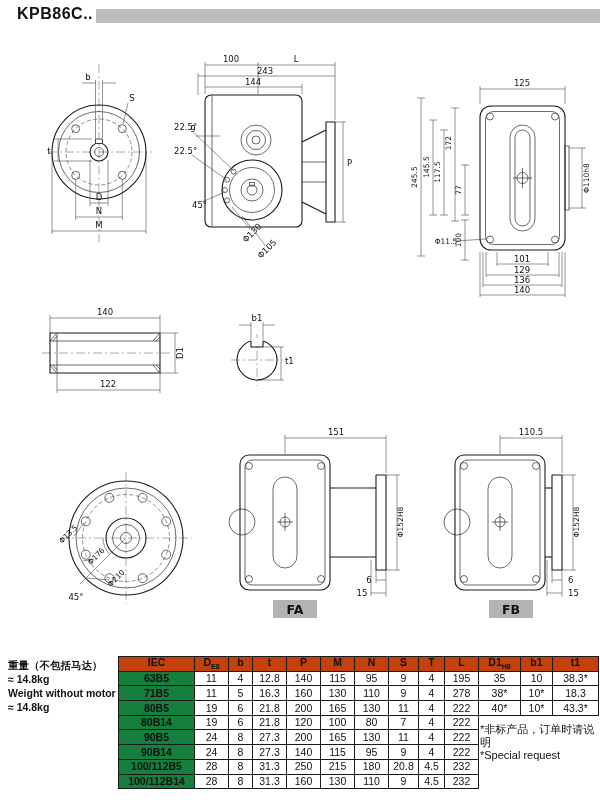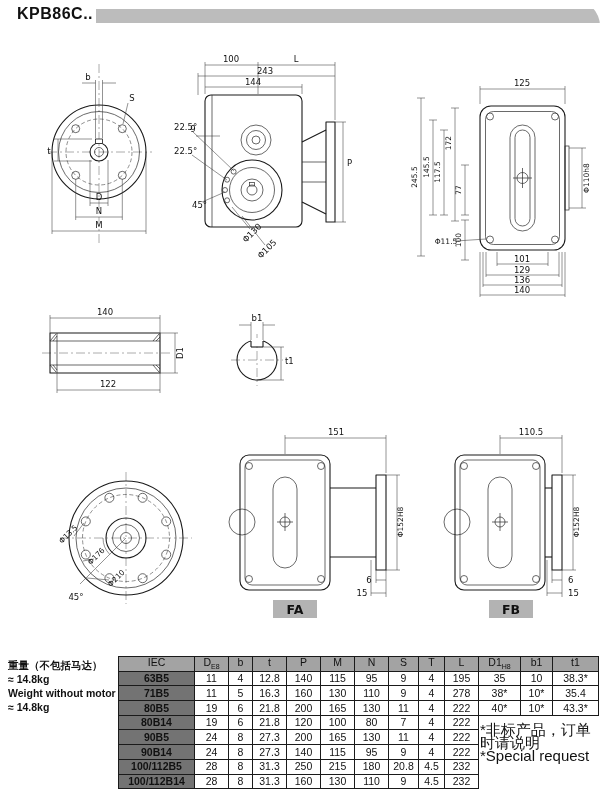--- a/index.html
+++ b/index.html
@@ -1,45 +1,45 @@
 <!DOCTYPE html>
 <html><head>
 <meta charset="utf-8">
 <style>
   * { margin:0; padding:0; box-sizing:border-box; }
   html,body { background:#fff; }
   .page { position:relative; width:600px; height:802px; background:#fff;
-          font-family:"Liberation Sans", sans-serif; color:#111; overflow:hidden;border-radius:26px; }
+          font-family:"Liberation Sans", sans-serif; color:#111; overflow:hidden; }
   .title { position:absolute; left:17px; top:5px; font-size:16px; font-weight:bold;
            letter-spacing:.5px; }
   .title-bar { position:absolute; left:96px; top:9px; width:504px; height:14px;
                background:#bcbcbc; }
   .d { position:absolute; }
   svg { overflow:visible; display:block; }
   .ln   { stroke:#1a1a1a; stroke-width:1.1; fill:none; stroke-linejoin:round; }
   .th   { stroke:#2a2a2a; stroke-width:0.7; fill:none; }
   .dim  { stroke:#3a3a3a; stroke-width:0.55; fill:none; }
   .cl   { stroke:#666;    stroke-width:0.55; fill:none; stroke-dasharray:9 3 2 3; }
   .dash { stroke:#444;    stroke-width:0.6;  fill:none; stroke-dasharray:4 2.5; }
   svg text { font-family:"DejaVu Sans", sans-serif; font-size:8.5px; fill:#111; }
   svg text.small { font-size:7.5px; }
   svg text.badge { font-size:12.5px; font-weight:bold; }
   .weight { position:absolute; left:8px; top:658px; width:112px; font-size:10.5px;
             line-height:14px;font-weight:bold; }
   .spec-table { position:absolute; border-collapse:collapse; table-layout:fixed;
                 font-size:10.5px; }
   .spec-table th, .spec-table td { border:1px solid #1a1a1a; text-align:center;
       vertical-align:middle; height:14.7px; padding:0 1px; line-height:1; white-space:nowrap; }
-  .spec-table th { background:#a3a3a3; font-weight:normal; }
-  .spec-table td.iec { background:#737373; font-weight:bold; }
+  .spec-table th { background:#c2410c; font-weight:bold; }
+  .spec-table td.iec { background:#15803d; font-weight:bold; }
   .spec-table sub { font-size:7px; }
   .main-table  { left:118px; top:656px; width:360px; }
   .right-table { left:478px; top:656px; width:120px; }
   .right-note  { position:absolute; left:480px; top:723px; width:118px;
-                 font-size:15px; line-height:13px; }
+                 font-size:11px; line-height:13px; }
 </style>
 </head>
 <body>
 
 <div class="page">
 
   <div class="title">KPB86C..</div>
   <div class="title-bar"></div>
 
   <div class="d" style="left:36px;top:56px">
@@ -545,21 +545,21 @@
       <th><span>t1</span><sub></sub></th>
     </tr>
     <tr>
       <td>35</td>
       <td>10</td>
       <td>38.3*</td>
     </tr>
     <tr>
       <td>38*</td>
       <td>10*</td>
-      <td>35.4</td>
+      <td>18.3</td>
     </tr>
     <tr>
       <td>40*</td>
       <td>10*</td>
       <td>43.3*</td>
     </tr>
   </tbody>
     </table>
 
   <div class="right-note">

